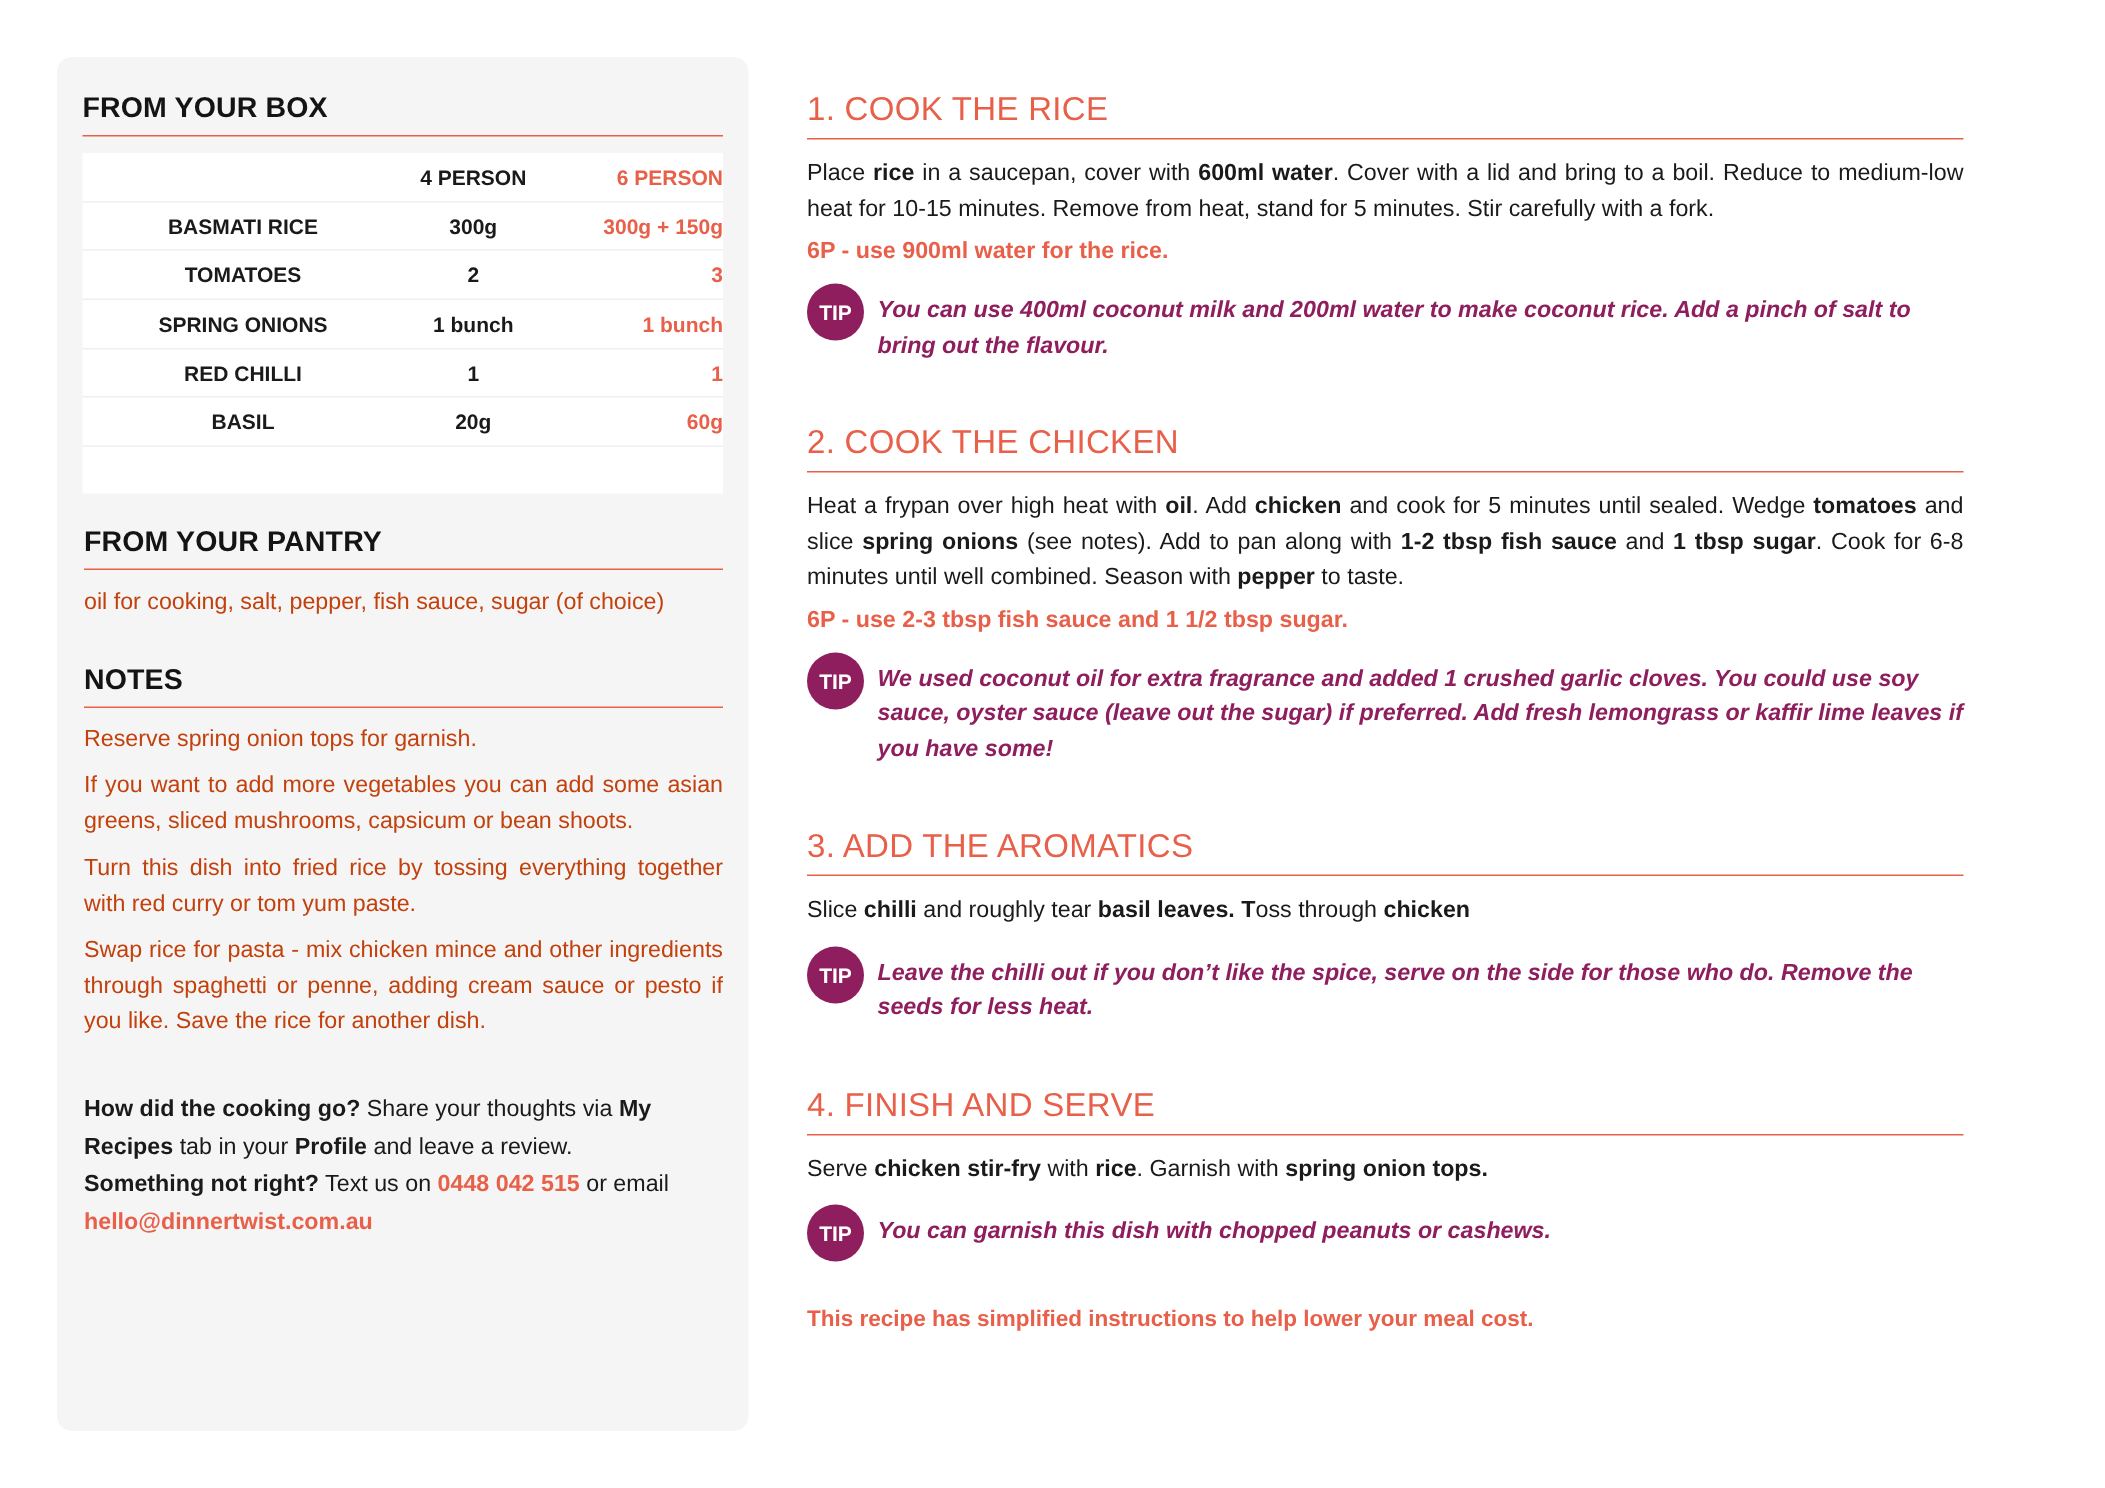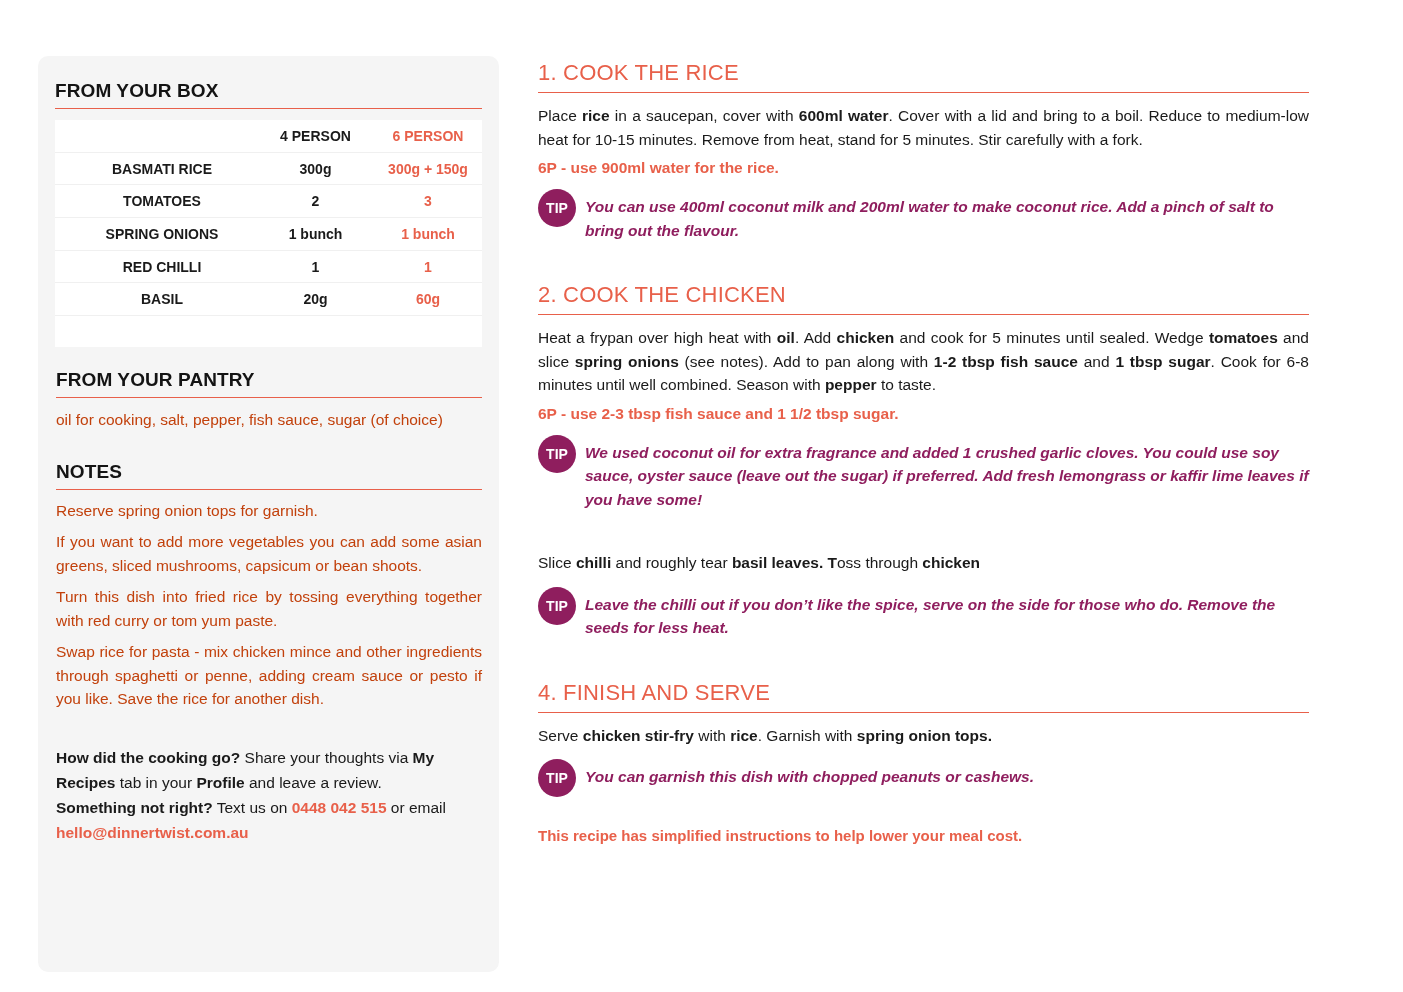--- a/index.html
+++ b/index.html
@@ -1,39 +1,39 @@
 <!DOCTYPE html>
 <html><head>
 <meta charset="utf-8">
 <style>
   html, body { margin: 0; padding: 0; }
   body {
     width: 1403px; height: 992px; background: #ffffff; position: relative;
     font-family: "Liberation Sans", sans-serif; color: #1a1a1a; overflow: hidden;
   }
   .left-panel {
-    position: absolute; left: 38px; top: 56px; width: 461px; height: 916px;
+    position: absolute; left: 38px; top: 38px; width: 461px; height: 916px;
     background: #f5f5f5; border-radius: 10px; box-sizing: border-box;
     padding: 24px 17px 0 17px;
   }
   .sec-title {
     font-size: 19px; font-weight: bold; color: #141414; margin: 0;
     padding-bottom: 6px; border-bottom: 1.5px solid #e8604a; letter-spacing: 0.1px;
   }
   .box-table {
     margin-top: 11px; background: #ffffff; width: 427px; border-collapse: collapse;
     font-size: 14px;
   }
   .box-table td, .box-table th {
     height: 31.7px; border-bottom: 1px solid #f0f0f0; padding: 0; font-weight: bold;
   }
   .box-table th { font-size: 14px; }
   .box-table .c-name { padding-left: 12px; text-align: center; width: 190px; }
   .box-table .c-4p { text-align: center; width: 117px; color: #1a1a1a; }
-  .box-table .c-6p { text-align: center; color: #e8604a; }
+  .box-table .c-6p { text-align: right; color: #e8604a; }
   .box-table .spacer-row td { height: 31px; border-bottom: none; }
   .para {
     font-size: 15.5px; line-height: 23.5px; text-align: justify; margin: 0;
     color: #c2410c;
   }
   .pantry { margin-top: 22px; padding-left: 1px; }
   .pantry .sec-title { }
   .pantry .para { margin-top: 10px; }
   .notes { margin-top: 29px; padding-left: 1px; }
   .notes .para { margin-top: 9px; }
@@ -138,20 +138,21 @@
     <div class="step">
       <h2 class="step-title">2. COOK THE CHICKEN</h2>
       <div class="step-body"><span>Heat a frypan over high heat with </span><b>oil</b><span>. Add </span><b>chicken</b><span> and cook for 5 minutes until sealed. Wedge </span><b>tomatoes</b><span> and slice </span><b>spring onions</b><span> (see notes). Add to pan along with </span><b>1-2 tbsp fish sauce</b><span> and </span><b>1 tbsp sugar</b><span>. Cook for 6-8 minutes until well combined. Season with </span><b>pepper</b><span> to taste.</span></div>
       <div class="sixp">6P - use 2-3 tbsp fish sauce and 1 1/2 tbsp sugar.</div>
       <div class="tip">
         <div class="tip-badge">TIP</div>
         <div class="tip-text">We used coconut oil for extra fragrance and added 1 crushed garlic cloves. You could use soy sauce, oyster sauce (leave out the sugar) if preferred. Add fresh lemongrass or kaffir lime leaves if you have some!</div>
       </div>
     </div>
     <div class="step">
+      <h2 class="step-title">3. ADD THE AROMATICS</h2>
       <div class="step-body"><span>Slice </span><b>chilli</b><span> and roughly tear </span><b>basil leaves. T</b><span>oss through </span><b>chicken</b></div>
       <div class="tip">
         <div class="tip-badge">TIP</div>
         <div class="tip-text">Leave the chilli out if you don’t like the spice, serve on the side for those who do. Remove the seeds for less heat.</div>
       </div>
     </div>
     <div class="step">
       <h2 class="step-title">4. FINISH AND SERVE</h2>
       <div class="step-body"><span>Serve </span><b>chicken stir-fry</b><span> with </span><b>rice</b><span>. Garnish with </span><b>spring onion tops.</b></div>
       <div class="tip">

